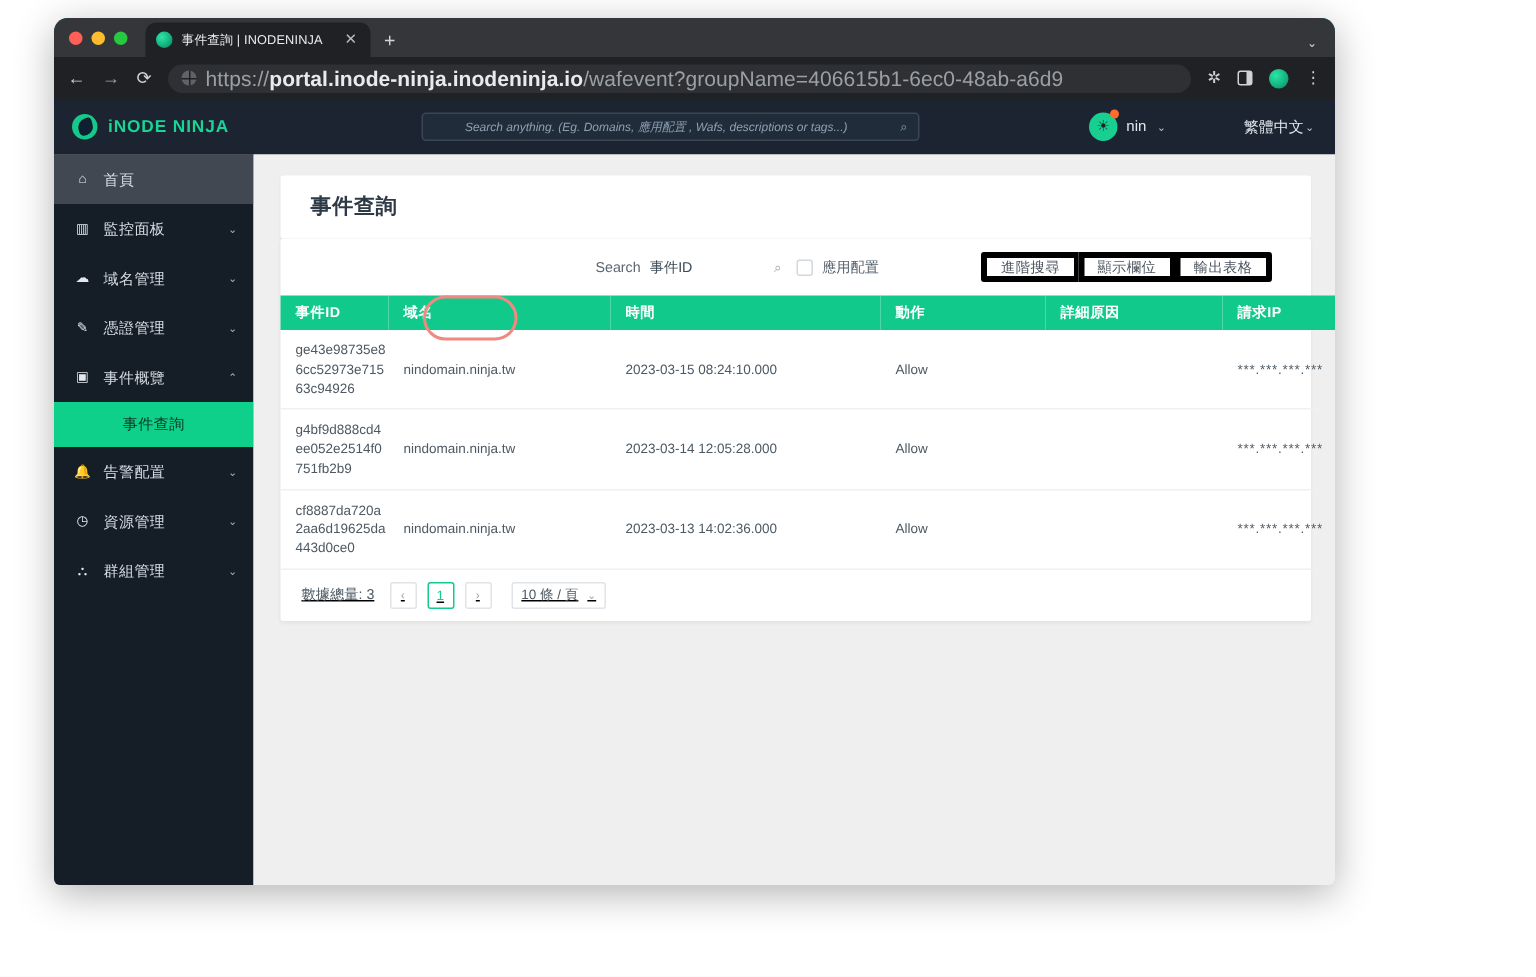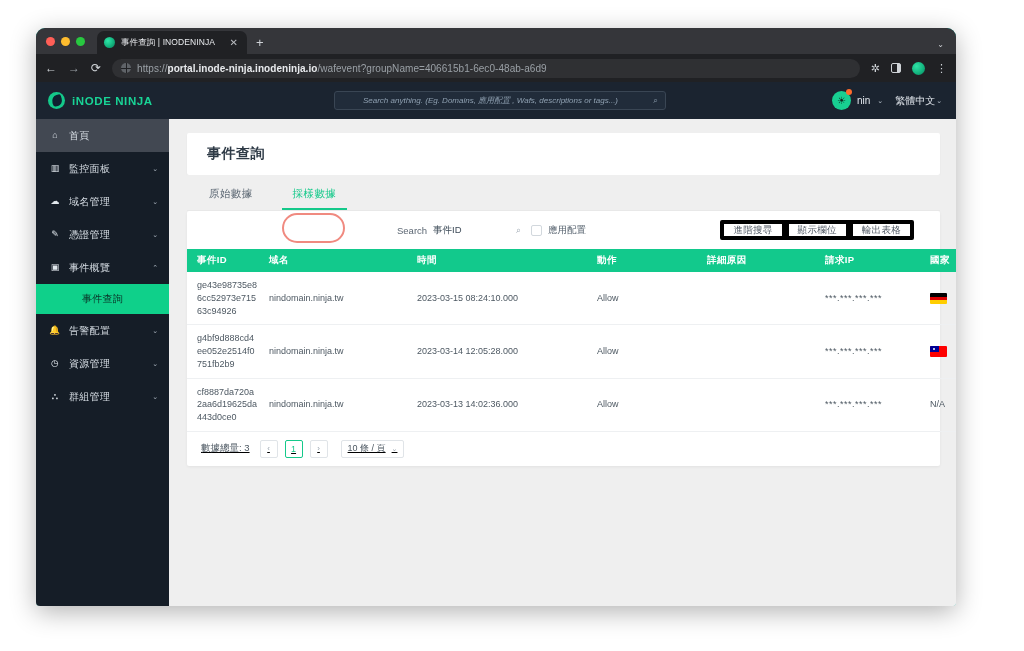--- a/index.html
+++ b/index.html
@@ -6,22 +6,22 @@
   html, body {
     width: 1024px; height: 651px;
     background: #ffffff;
     font-family: "Liberation Sans", "DejaVu Sans", sans-serif;
     overflow: hidden;
   }
 
   
   .browser-window {
     position: absolute;
-    left: 36px; top: 28px;
-    width: 920px; height: 578px;
+    left: 36px; top: 12px;
+    width: 854px; height: 578px;
     background: #14b8a6;
     border-radius: 9px 9px 4px 4px;
     overflow: hidden;
     box-shadow: 0 6px 26px rgba(0,0,0,.30);
   }
 
   
   .tabstrip {
     height: 26px;
     background: #35363a;
@@ -85,21 +85,21 @@
   .omni-globe {
     width: 10px; height: 10px; border-radius: 50%;
     background: #5f6368; position: relative; flex: 0 0 auto;
   }
   .omni-globe::before, .omni-globe::after {
     content:""; position:absolute; background:#202124;
   }
   .omni-globe::before { left: 0; top: 4.5px; width: 10px; height: 1px; }
   .omni-globe::after { left: 4.5px; top: 0; width: 1px; height: 10px; }
   .omni-url {
-    font-size: 10px; color: #9aa0a6; white-space: nowrap;
+    font-size: 14px; color: #9aa0a6; white-space: nowrap;
     letter-spacing: .05px;
   }
   .omni-url b { color: #e8eaed; font-weight: 700; }
   .tb-icons { display: flex; align-items: center; gap: 11px; flex: 0 0 auto; }
   .ico-puzzle, .ico-panel, .ico-kebab { color: #cfd3d7; font-size: 11px; line-height: 1; }
   .ico-panel {
     width: 10px; height: 10px; border: 1.4px solid #cfd3d7; border-radius: 2px;
     position: relative;
   }
   .ico-panel::after {
@@ -174,21 +174,21 @@
     color: #0d2b22; font-size: 10px;
     position: relative;
   }
   .badge-dot {
     position: absolute; right: -1px; top: -2px;
     width: 6px; height: 6px; border-radius: 50%;
     background: #ff6b2c;
   }
   .user-name { color: #e3e8ee; font-size: 10px; }
   .caret { font-size: 7px; color: #b9c3cd; margin-left: 1px; }
-  .lang { color: #e3e8ee; font-size: 10px; display: flex; align-items: center; }
+  .lang { color: #e3e8ee; font-size: 10px; display: flex; align-items: center; margin-left: 40px; }
 
   
   .body-row { flex: 1 1 auto; display: flex; min-height: 0; }
 
   .sidebar {
     width: 133px; flex: 0 0 133px;
     background: #151d27;
     padding-top: 0;
     display: flex; flex-direction: column;
   }
@@ -485,24 +485,20 @@
           <span class="nav-caret">⌄</span>
         </div>
       </nav>
 
       <main class="content">
 
         <div class="card title-card">
           <span class="page-title">事件查詢</span>
         </div>
 
-        <div class="tabs-row">
-          <span class="tab-item">原始數據</span>
-          <span class="tab-item active">採樣數據</span>
-        </div>
 
         <div class="card table-card">
 
           <div class="toolbar">
             <div class="tb-left-spacer"></div>
             <div class="search-field">
               <span class="sf-label">Search</span>
               <span class="sf-value">事件ID</span>
               <span class="sf-mag">⌕</span>
             </div>

